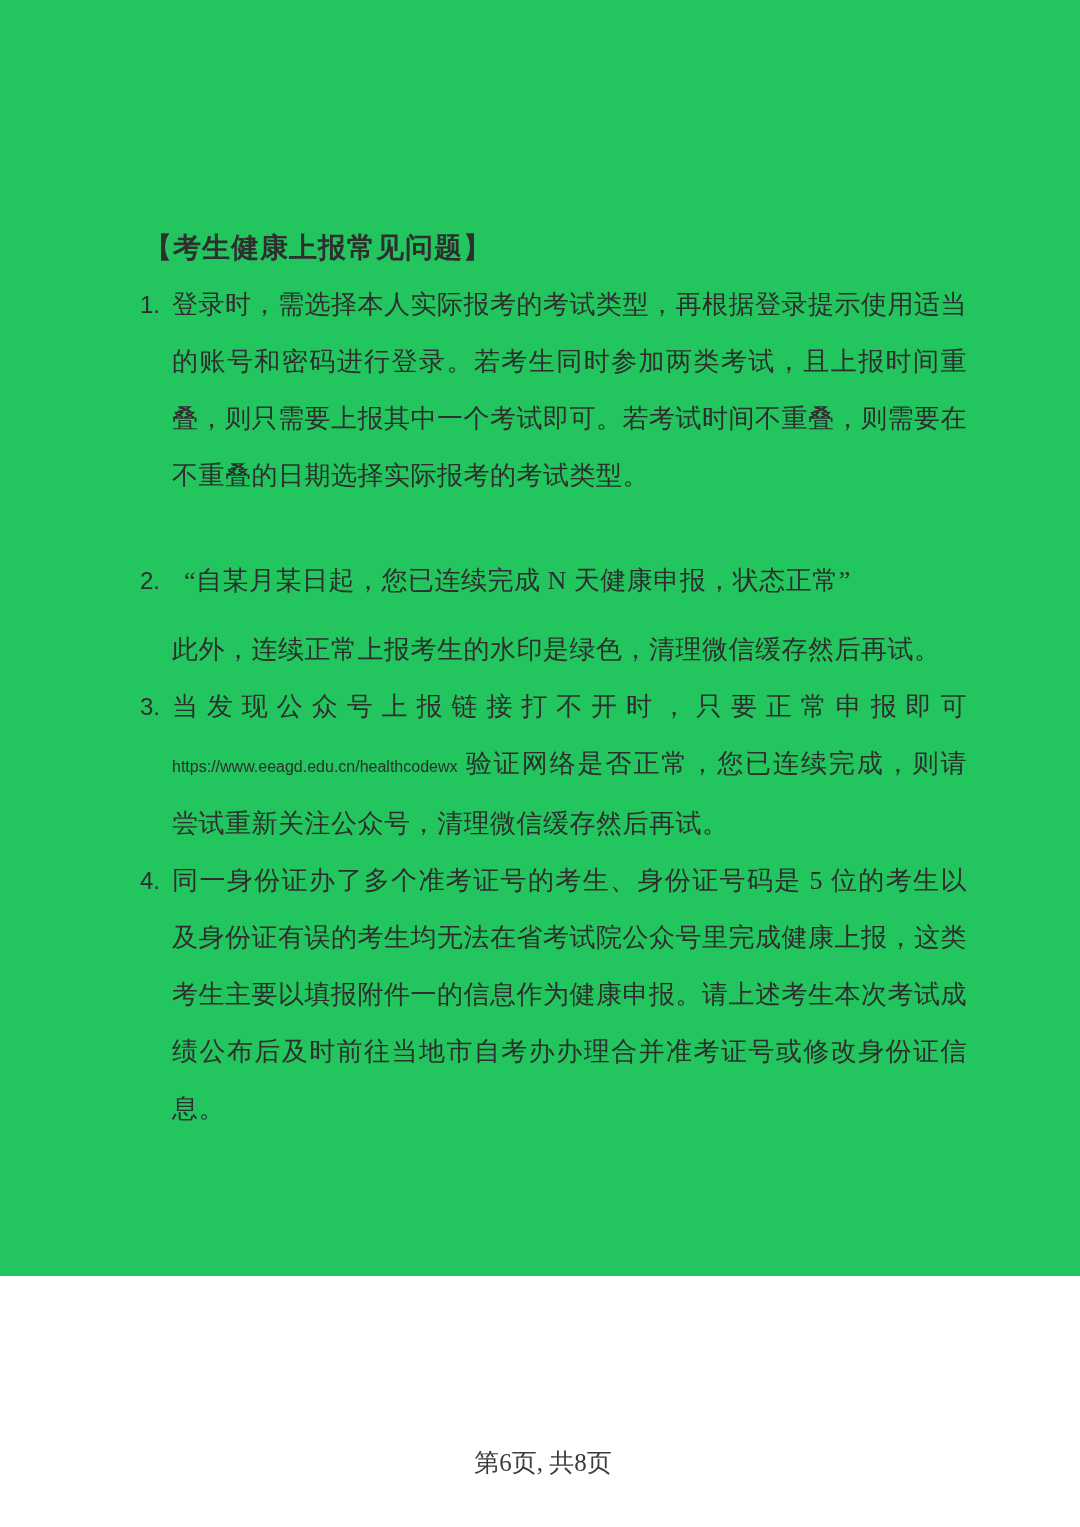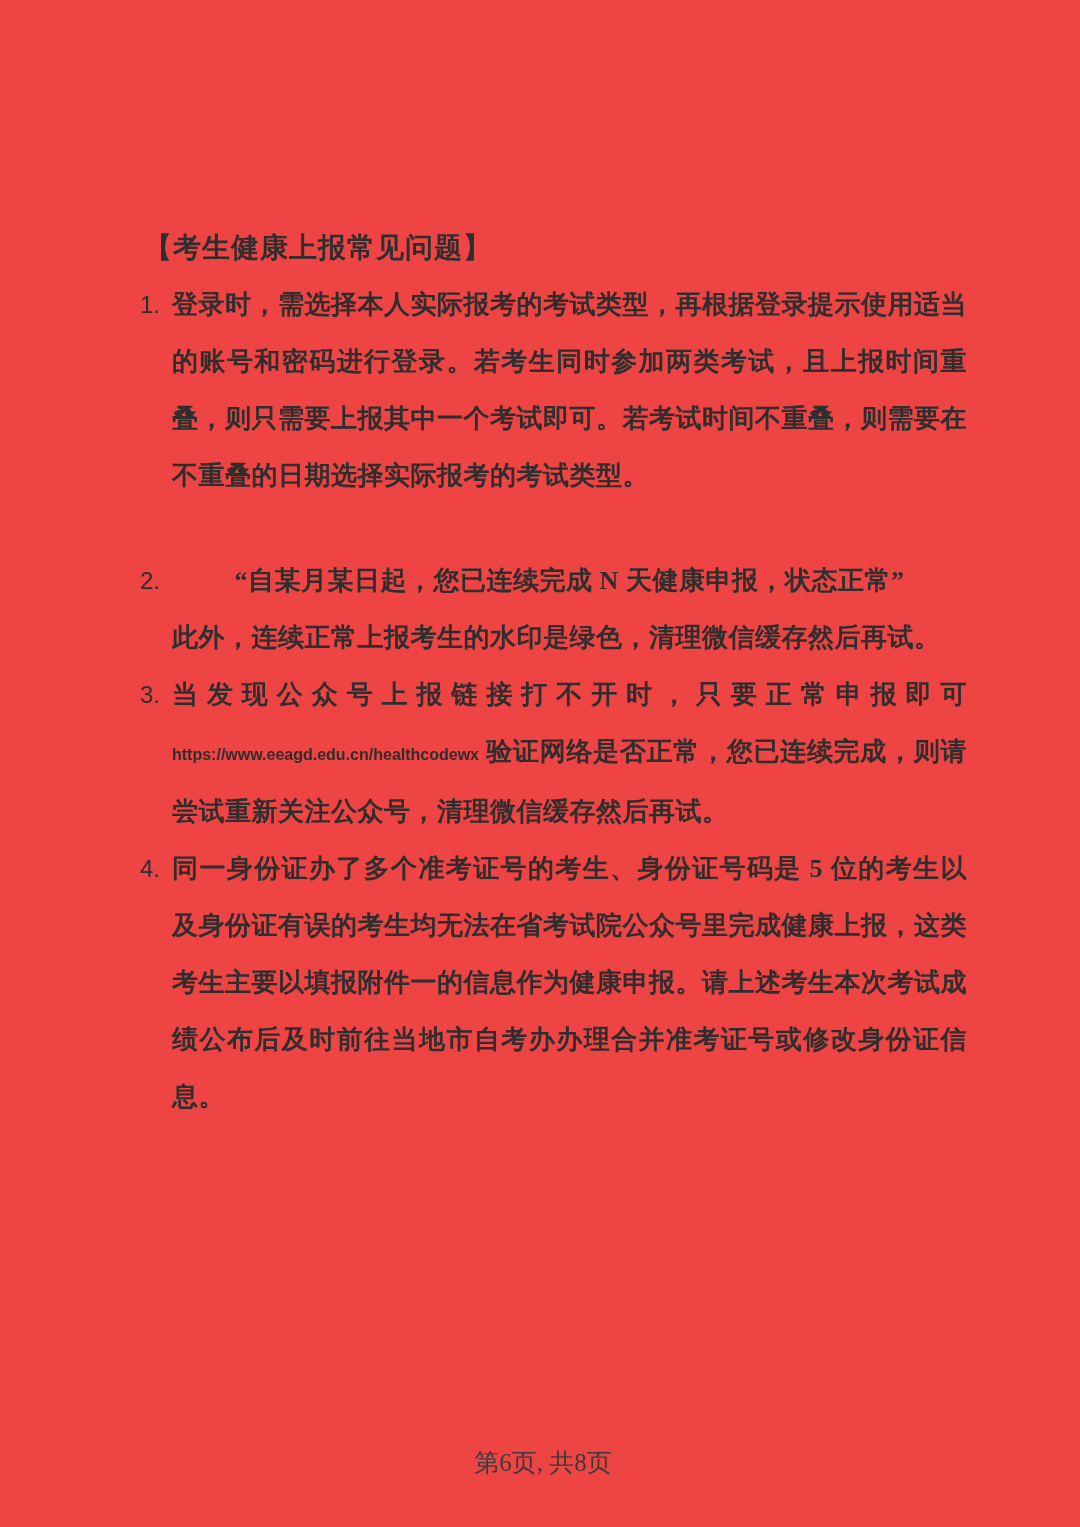--- a/index.html
+++ b/index.html
@@ -10,22 +10,22 @@
   body {
     width: 1080px;
     height: 1527px;
     font-family: "Liberation Serif", "DejaVu Serif", serif;
     color: #2e2e2e;
     overflow: hidden;
   }
   .page {
     position: relative;
     width: 1080px;
-    height: 1527px;
-    background: #ef4444;
+    height: 1276px;
+    background: #22c55e;
   }
   .content {
     padding: 219px 113px 0 140px;
   }
   .doc-title {
     margin: 0 0 0 4px;
     font-size: 28px;
     line-height: 57px;
     font-weight: bold;
     letter-spacing: 1px;
@@ -52,29 +52,27 @@
     font-family: "Liberation Sans", "DejaVu Sans", sans-serif;
     color: #2e2e2e;
   }
   .item-text {
     margin: 0;
     font-size: 26px;
     line-height: 57px;
     text-align: justify;
     text-justify: inter-ideograph;
     letter-spacing: 0.5px;
-    font-weight: bold;
   }
   .quote-line {
-    margin: 0;
+    margin: 12px;
     font-size: 26px;
     line-height: 57px;
-    font-weight: bold;
+    font-weight: normal;
     letter-spacing: 0.5px;
-    text-align: center;
   }
   .url-text {
     font-family: "Liberation Sans", "DejaVu Sans", sans-serif;
     font-size: 16px;
     letter-spacing: 0;
   }
   .page-footer {
     position: absolute;
     top: 1448px;
     left: 3px;

